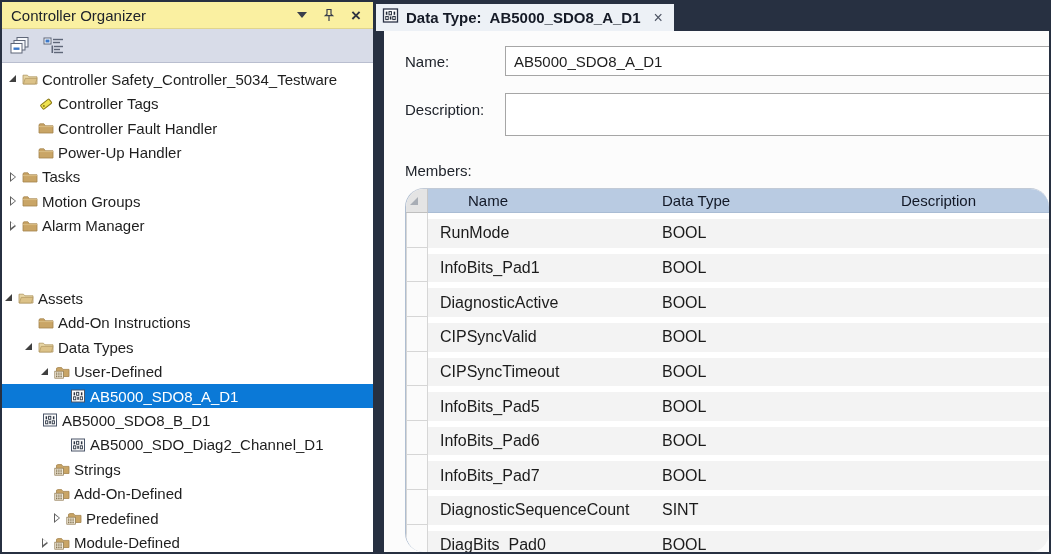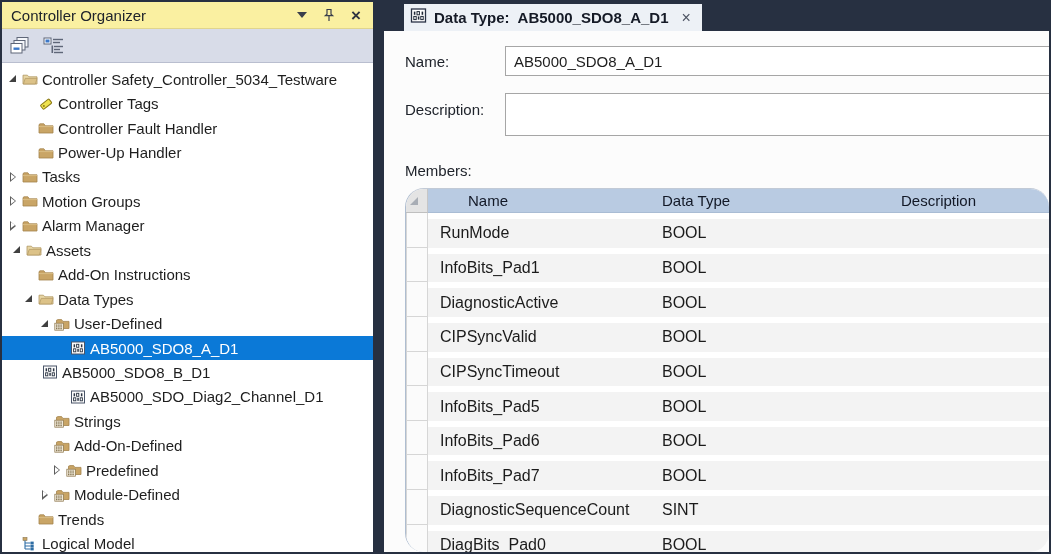--- a/index.html
+++ b/index.html
@@ -28,21 +28,21 @@
                     border-left:7px solid transparent;border-bottom:7px solid #404040;}
   .exp-closed::before{content:"";position:absolute;left:4px;top:2px;border-top:5px solid transparent;
                       border-bottom:5px solid transparent;border-left:6px solid #5E5E5E;}
   .exp-closed::after{content:"";position:absolute;left:5px;top:3.6px;border-top:3.4px solid transparent;
                      border-bottom:3.4px solid transparent;border-left:4px solid #fff;}
   .tree-icon{width:16px;height:16px;flex:0 0 16px;margin:0 4px 0 2px;display:flex;align-items:center;justify-content:center;}
   .tree-icon svg{display:block;}
   .tree-label{font-size:15px;color:#1E1E1E;}
 
   
-  .tabbar{position:absolute;left:404px;top:2px;right:2px;height:29px;display:flex;align-items:flex-end;}
+  .tabbar{position:absolute;left:376px;top:2px;right:2px;height:29px;display:flex;align-items:flex-end;}
   .tab{display:flex;align-items:center;height:27px;background:#EDF1F6;padding:0 11px 0 6px;}
   .tab-label{font-weight:bold;font-size:15px;color:#151A26;margin-left:7px;}
   .tab-name{font-weight:bold;font-size:15px;color:#151A26;margin-left:8px;}
   .tab-close{margin-left:13px;color:#4E5564;font-size:16px;line-height:1;}
 
   .editor-body{position:absolute;left:384px;top:31px;right:2px;bottom:2px;background:#FCFCFC;overflow:hidden;}
   .form-label{position:absolute;left:21px;font-size:15px;color:#20242C;}
   .lbl-name{top:22px;}
   .lbl-desc{top:70px;}
   .lbl-members{top:131px;}
@@ -186,21 +186,21 @@
         <div class="tree-row" style="padding-left: 4px;">
           <span class="expander exp-closed"></span>
           <span class="tree-icon">
             <svg width="16" height="16" viewBox="0 0 16 16">
               <path d="M1 4.6 L1 13 L15 13 L15 5.8 L7.3 5.8 L5.9 3.8 L2 3.8 Z" fill="#C9A566" stroke="#A3834C" stroke-width="0.8"></path>
               <path d="M1 6.6 L15 6.6" stroke="#D9BC84" stroke-width="1"></path>
             </svg>
           </span>
           <span class="tree-label">Alarm Manager</span>
         </div>
-        <div class="tree-row" style="padding-left: 8px;">
+        <div class="tree-row" style="padding-left: 0; margin-top: 48px;">
           <span class="expander exp-open"></span>
           <span class="tree-icon">
             <svg width="16" height="16" viewBox="0 0 16 16">
               <path d="M1 4.2 L5.4 4.2 L6.9 5.8 L15 5.8 L15 13 L1 13 Z" fill="#E7D5A4" stroke="#B09660" stroke-width="0.8"></path>
               <path d="M3.2 7.4 L15 7.4 L13.4 13 L1.4 13 Z" fill="#DCC288" stroke="#B09660" stroke-width="0.7"></path>
             </svg>
           </span>
           <span class="tree-label">Assets</span>
         </div>
         <div class="tree-row" style="padding-left: 20px;">

